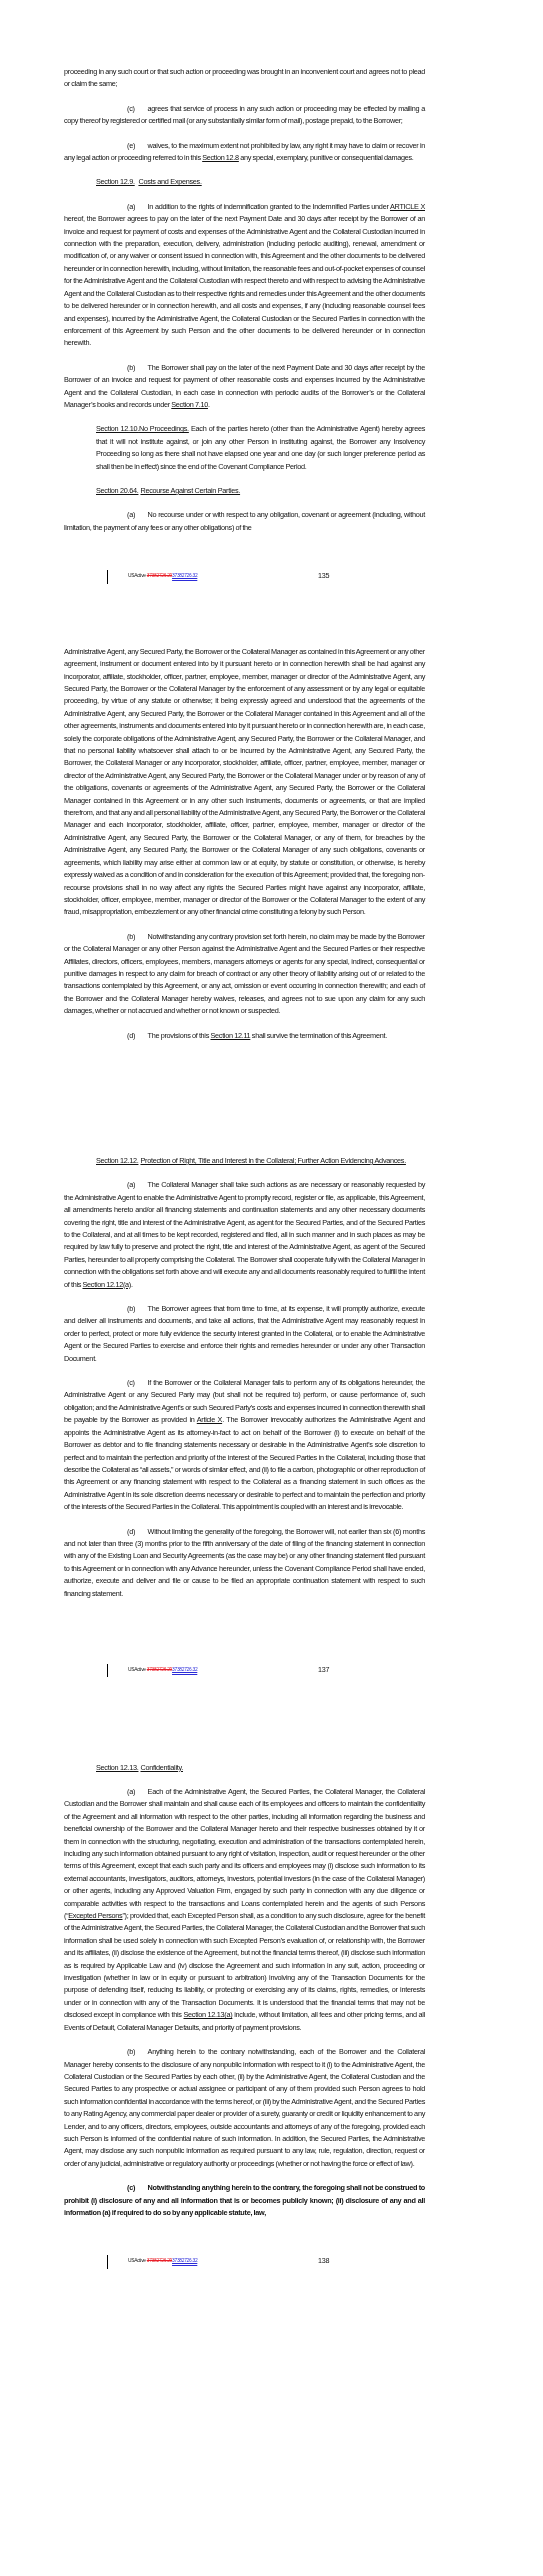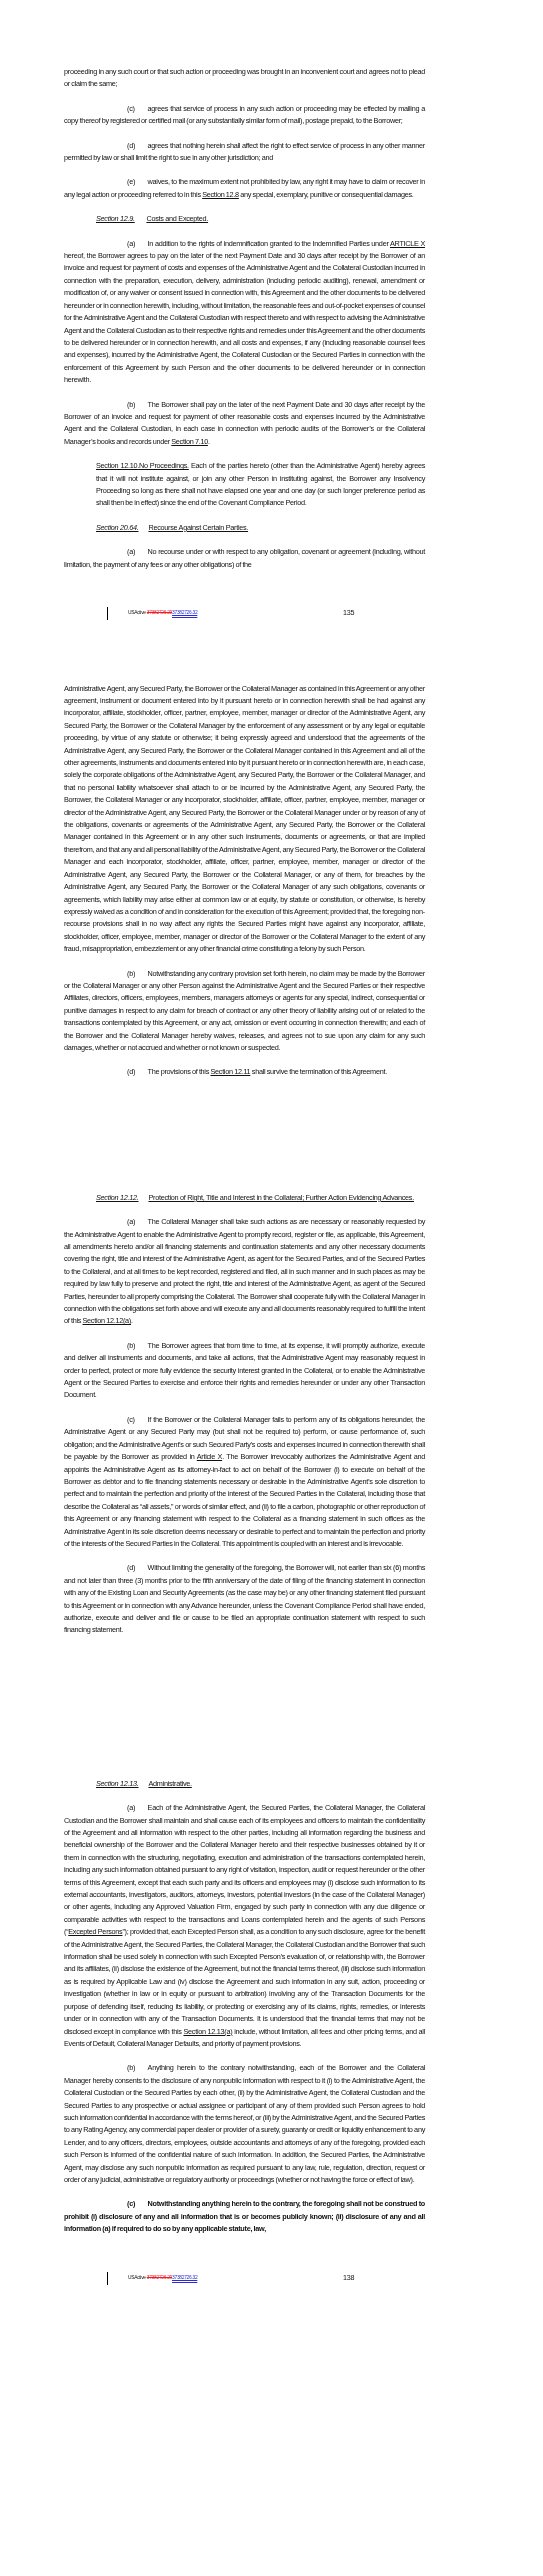--- a/index.html
+++ b/index.html
@@ -2,41 +2,40 @@
 <html style="font-size:8.2px"><head>
 <meta charset="utf-8">
 <style>
   html, body { margin: 0; padding: 0; background: #ffffff; }
   body { width: 544px; font-family: "Liberation Sans Narrow", "Liberation Sans", sans-serif; color: #111; }
   .page { position: relative; width: 496px; box-sizing: border-box; padding: 0 71px 0 64px; }
   .p-text { font-family: "Liberation Sans", sans-serif; font-size: 7.3px; line-height: 12.4px; text-align: justify; letter-spacing: -0.3px; word-spacing: -0.3px; margin: 0 0 12px 0; transform-origin: left; }
   .p-text.indent { text-indent: 63px; }
   .p-text.noind { text-indent: 0; }
   .sec-head { font-family: "Liberation Sans", sans-serif; font-size: 7.3px; line-height: 12.4px; margin: 0 0 12px 0; padding-left: 32px; text-indent: 0; letter-spacing: -0.3px; text-align: justify; }
-  .sec-head .num { text-decoration: underline; margin-right: 10px; font-style: italic; }
+  .sec-head .num { text-decoration: underline; margin-right: 2px; }
   .sec-head .title { text-decoration: underline; }
   .u { text-decoration: underline; }
   .label { display: inline-block; width: 20.6px; text-indent: 0; }
   .footer { position: relative; height: 20.6px; font-family: "Liberation Sans", sans-serif; }
   .footer .bar { position: absolute; left: 43px; top: 0; width: 0.5px; height: 13.4px; background: #000; }
   .footer .docid { position: absolute; left: 64px; top: 3.1px; font-size: 4.9px; letter-spacing: -0.3px; }
   .footer .old { color: #e8202a; text-decoration: line-through; }
   .footer .new { color: #2b2bd9; text-decoration: underline double; }
-  .footer .pagenum { position: absolute; left: 279px; top: 1px; font-size: 7.2px; letter-spacing: -0.3px; }
+  .footer .pagenum { position: absolute; left: 254px; top: 1px; font-size: 7.2px; letter-spacing: -0.3px; }
 </style>
 </head>
 <body>
 
 <div class="page" style="padding-top:66px;">
   <p class="p-text noind">proceeding in any such court or that such action or proceeding was brought in an inconvenient court and agrees not to plead or claim the same;</p>
   <p class="p-text indent"><span class="label">(c)</span><span>agrees that service of process in any such action or proceeding may be effected by mailing a copy thereof by registered or certified mail (or any substantially similar form of mail), postage prepaid, to the Borrower;</span></p>
-  <p class="p-text indent"><span class="label">(d)</span><span>agrees that nothing herein shall affect the right to effect service of process in any other manner permitted by law or shall limit the right to sue in any other jurisdiction; and</span></p>
   <p class="p-text indent"><span class="label">(e)</span><span>waives, to the maximum extent not prohibited by law, any right it may have to claim or recover in any legal action or proceeding referred to in this </span><span class="u">Section 12.8</span><span> any special, exemplary, punitive or consequential damages.</span></p>
 
-  <p class="sec-head"><span class="num">Section 12.9.</span> <span class="title">Costs and Excepted.</span></p>
+  <p class="sec-head"><span class="num">Section 12.9.</span> <span class="title">Costs and Expenses.</span></p>
   <p class="p-text indent"><span class="label">(a)</span><span>In addition to the rights of indemnification granted to the Indemnified Parties under </span><span class="u">ARTICLE X</span><span> hereof, the Borrower agrees to pay on the later of the next Payment Date and 30 days after receipt by the Borrower of an invoice and  request for payment of costs and expenses of the Administrative Agent and the Collateral Custodian incurred in connection with the preparation, execution, delivery, administration (including periodic auditing), renewal, amendment or modification of, or any waiver or consent issued in connection with, this Agreement and the other documents to be delivered hereunder or in connection herewith, including, without limitation, the reasonable fees and out-of-pocket expenses of counsel for the Administrative Agent and the Collateral Custodian with respect thereto and with respect to advising the Administrative Agent and the Collateral Custodian as to their respective rights and remedies under this Agreement and the other documents to be delivered hereunder or in connection herewith, and all costs and expenses, if any (including reasonable counsel fees and expenses), incurred by the Administrative Agent, the Collateral Custodian or the Secured Parties in connection with the enforcement of this Agreement by such Person and the other documents to be delivered hereunder or in connection herewith.</span></p>
   <p class="p-text indent"><span class="label">(b)</span><span>The Borrower shall pay on the later of the next Payment Date and 30 days after receipt by the Borrower of an invoice and request for payment of other reasonable costs and expenses incurred by the Administrative Agent and the Collateral Custodian, in each case in connection with periodic audits of the Borrower’s or the Collateral Manager’s books and records under </span><span class="u">Section 7.10</span><span>.</span></p>
 
   <p class="p-text noind" style="padding-left:32px;text-indent:0;"><span class="u">Section 12.10.</span><span class="u">No Proceedings.</span><span>  Each of the parties hereto (other than the Administrative Agent) hereby agrees that it will not institute against, or join any other Person in instituting against, the Borrower any Insolvency Proceeding so long as there shall not have elapsed one year and one day (or such longer preference period as shall then be in effect) since the end of the Covenant Compliance Period.</span></p>
 
   <p class="sec-head"><span class="num">Section 20.64.</span><span class="title">Recourse Against Certain Parties.</span></p>
   <p class="p-text indent" style="margin-bottom:36px;"><span class="label">(a)</span><span>No recourse under or with respect to any obligation, covenant or agreement (including, without limitation, the payment of any fees or any other obligations) of the</span></p>
 
   <div class="footer">
     <div class="bar"></div>
@@ -52,24 +51,29 @@
 
 </div>
 
 <div class="page" style="padding-top:76px;">
   <p class="sec-head" style="padding-left:0;text-indent:32px;"><span class="num">Section 12.12.</span><span class="title">Protection of Right, Title and Interest in  the Collateral; Further Action Evidencing Advances.</span></p>
   <p class="p-text indent"><span class="label">(a)</span><span>The Collateral Manager shall take such actions as are necessary or reasonably requested by the Administrative Agent to enable the Administrative Agent to promptly record, register or file, as applicable, this Agreement, all amendments hereto and/or all financing statements and continuation statements and any other necessary documents covering the right, title and interest of the Administrative Agent, as agent for the Secured Parties, and of the Secured Parties to the Collateral, and at all times to be kept recorded, registered and filed, all in such manner and in such places as may be required by law fully to preserve and protect the right, title and interest of the Administrative Agent, as agent of the Secured Parties, hereunder to all property comprising the Collateral.  The Borrower shall cooperate fully with the Collateral Manager in connection with the obligations set forth above and will execute any and all documents reasonably required to fulfill the intent of this </span><span class="u">Section 12.12(a)</span><span>.</span></p>
   <p class="p-text indent"><span class="label">(b)</span><span>The Borrower agrees that from time to time, at its expense, it will promptly authorize, execute and deliver all instruments and documents, and take all actions, that the Administrative Agent may reasonably request in order to perfect, protect or more fully evidence the security interest granted in the Collateral, or to enable the Administrative Agent or the Secured Parties to exercise and enforce their rights and remedies hereunder or under any other Transaction Document.</span></p>
   <p class="p-text indent"><span class="label">(c)</span><span>If the Borrower or the Collateral Manager fails to perform any of its obligations hereunder, the Administrative Agent or any Secured Party may (but shall not be required to) perform, or cause performance of, such obligation; and the Administrative Agent’s or such Secured Party’s costs and expenses incurred in connection therewith shall be payable by the Borrower as provided in </span><span class="u">Article X</span><span>.  The Borrower irrevocably authorizes the Administrative Agent and appoints the Administrative Agent as its attorney-in-fact to act on behalf of the Borrower (i) to execute on behalf of the Borrower as debtor and to file financing statements necessary or desirable in the Administrative Agent’s sole discretion to perfect and to maintain the perfection and priority of the interest of the Secured Parties in the Collateral, including those that describe the Collateral as “all assets,” or words of similar effect, and (ii) to file a carbon, photographic or other reproduction of this Agreement or any financing statement with respect to the Collateral as a financing statement in such offices as the Administrative Agent in its sole discretion deems necessary or desirable to perfect and to maintain the perfection and priority of the interests of the Secured Parties in the Collateral.   This appointment is coupled with an interest and is irrevocable.</span></p>
   <p class="p-text indent" style="margin-bottom:64px;"><span class="label">(d)</span><span>Without limiting the generality of the foregoing, the Borrower will, not earlier than six (6) months and not later than three (3) months prior to the fifth anniversary of the date of filing of the financing statement in connection with any of the Existing Loan and Security Agreements (as the case may be) or any other financing statement filed pursuant to this Agreement or in connection with any Advance hereunder, unless the Covenant Compliance Period shall have ended, authorize, execute and deliver and file or cause to be filed an appropriate continuation statement with respect to such financing statement.</span></p>
 
+  <div class="footer">
+    <div class="bar"></div>
+    <div class="docid"><span>USActive </span><span class="old">37382726.29</span><span class="new">37382726.32</span></div>
+    <div class="pagenum">137</div>
+  </div>
 </div>
 
 <div class="page" style="padding-top:77px;">
-  <p class="sec-head"><span class="num">Section 12.13.</span><span class="title">Administrative.</span></p>
+  <p class="sec-head"><span class="num">Section 12.13.</span><span class="title">Confidentiality.</span></p>
   <p class="p-text indent"><span class="label">(a)</span><span>Each of the Administrative Agent, the Secured Parties, the Collateral Manager, the Collateral Custodian and the Borrower shall maintain and shall cause each of its employees and officers to maintain the confidentiality of the Agreement and all information with respect to the other parties, including all information regarding the business and beneficial ownership of the Borrower and the Collateral Manager hereto and their respective businesses obtained by it or them in connection with the structuring, negotiating, execution and administration of the transactions contemplated herein, including any such information obtained pursuant to any right of visitation, inspection, audit or request hereunder or the other terms of this Agreement, except that each such party and its officers and employees may (i) disclose such information to its external accountants, investigators, auditors, attorneys, investors, potential investors (in the case of the Collateral Manager) or other agents, including any Approved Valuation Firm, engaged by such party in connection with any due diligence or comparable activities with respect to the transactions and Loans contemplated herein and the agents of such Persons (“</span><span class="u">Excepted Persons</span><span>”); provided that, each Excepted Person shall, as a condition to any such disclosure, agree for the benefit of the Administrative Agent, the Secured Parties, the Collateral Manager, the Collateral Custodian and the Borrower that such information shall be used solely in connection with such Excepted Person’s evaluation of, or relationship with, the Borrower and its affiliates, (ii) disclose the existence of the Agreement, but not the financial terms thereof, (iii) disclose such information as is required by Applicable Law and (iv) disclose the Agreement and such information in any suit, action, proceeding or investigation (whether in law or in equity or pursuant to arbitration) involving any of the Transaction Documents for the purpose of defending itself, reducing its liability, or protecting or exercising any of its claims, rights, remedies, or interests under or in connection with any of the Transaction Documents.  It is understood that the financial terms that may not be disclosed except in compliance with this </span><span class="u">Section 12.13(a)</span><span> include, without limitation, all fees and other pricing terms, and all Events of Default, Collateral Manager Defaults, and priority of payment provisions.</span></p>
   <p class="p-text indent"><span class="label">(b)</span><span>Anything herein to the contrary notwithstanding, each of the Borrower and the Collateral Manager hereby consents to the disclosure of any nonpublic information with respect to it (i) to the Administrative Agent, the Collateral Custodian or the Secured Parties by each other, (ii) by the Administrative Agent, the Collateral Custodian and the Secured Parties to any prospective or actual assignee or participant of any of them provided such Person agrees to hold such information confidential in accordance with the terms hereof, or (iii) by the Administrative Agent, and the Secured Parties to any Rating Agency, any commercial paper dealer or provider of a surety, guaranty or credit or liquidity enhancement to any Lender, and to any officers, directors, employees, outside accountants and attorneys of any of the foregoing, provided each such Person is informed of the confidential nature of such information.   In addition, the Secured Parties, the Administrative Agent, may disclose any such nonpublic information as required pursuant to any law, rule, regulation, direction, request or order of any judicial, administrative or regulatory authority or proceedings (whether or not having the force or effect of law).</span></p>
   <p class="p-text indent" style="margin-bottom:36px;font-weight:bold;"><span class="label">(c)</span><span>Notwithstanding anything herein to the contrary, the foregoing shall not be construed to prohibit (i) disclosure of any and all information that is or becomes publicly known; (ii) disclosure of any and all information (a) if required to do so by any applicable statute, law,</span></p>
 
   <div class="footer">
     <div class="bar"></div>
     <div class="docid"><span>USActive </span><span class="old">37382726.29</span><span class="new">37382726.32</span></div>
     <div class="pagenum">138</div>
   </div>
   <div style="height:20.6px;"></div>

